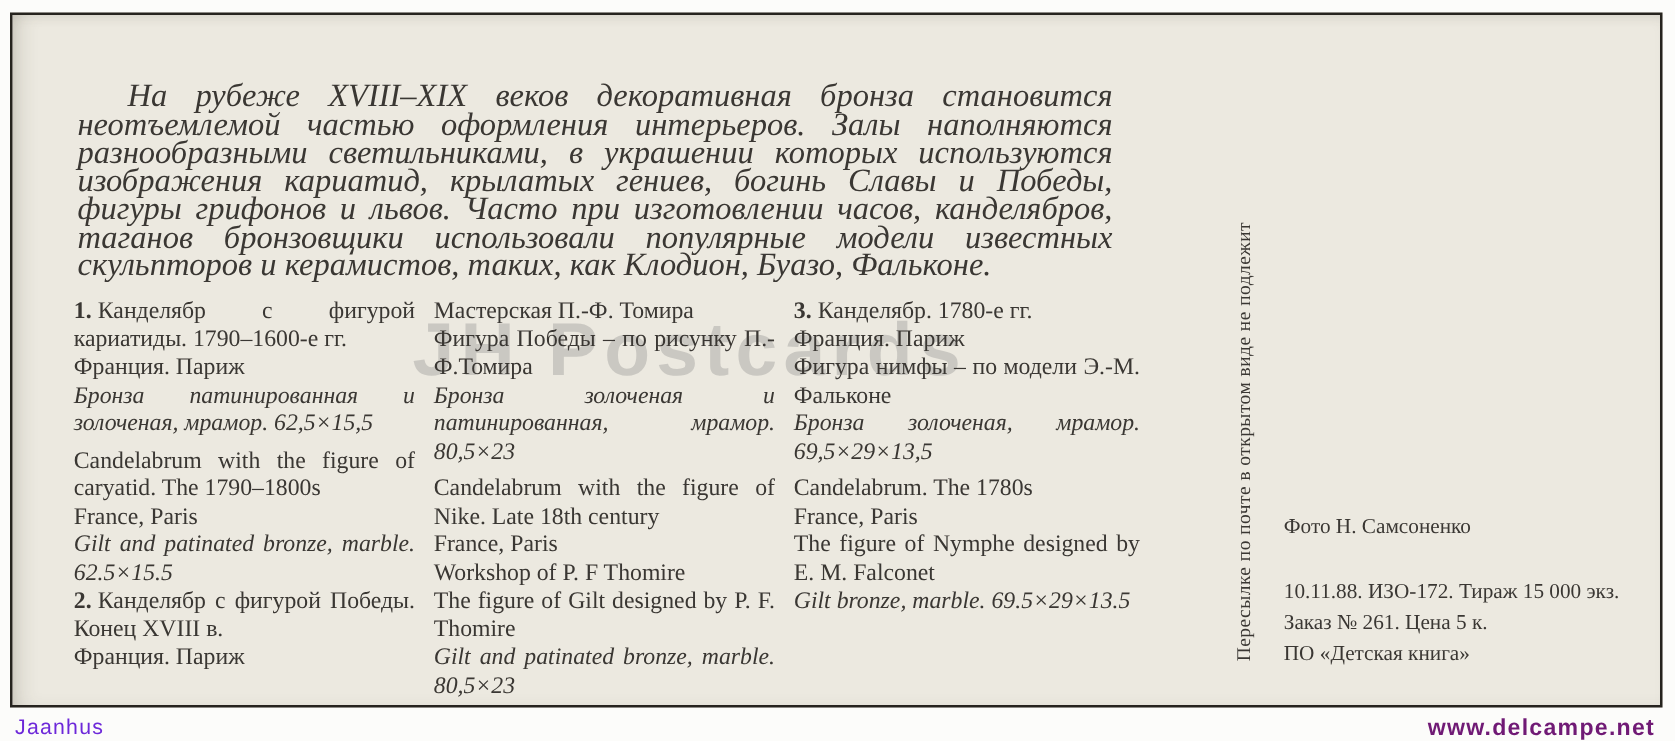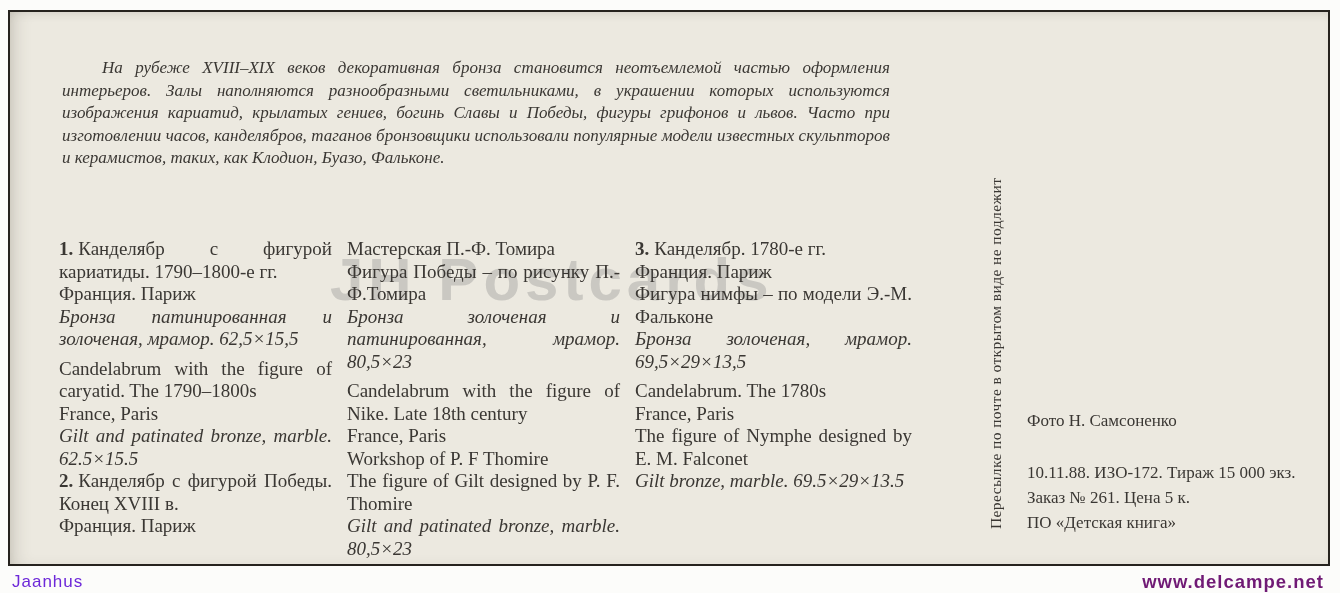--- a/index.html
+++ b/index.html
@@ -41,21 +41,21 @@
     white-space: nowrap;
     user-select: none;
     z-index: 1;
   }
   .intro {
     position: absolute;
     left: 52px;
     top: 28px;
     width: 828px;
     font-style: italic;
-    font-size: 17px;
+    font-size: 26px;
     line-height: 22.5px;
     text-align: justify;
     text-indent: 40px;
     z-index: 2;
   }
   .columns {
     position: absolute;
     left: 49px;
     top: 226px;
     display: grid;
@@ -120,21 +120,21 @@
 
   <div class="postcard">
 
     <div class="watermark">JH Postcards</div>
 
     <p class="intro">На рубеже XVIII–XIX веков декоративная бронза становится неотъемлемой частью оформления интерьеров. Залы наполняются разнообразными светильниками, в украшении которых используются изображения кариатид, крылатых гениев, богинь Славы и Победы, фигуры грифонов и львов. Часто при изготовлении часов, канделябров, таганов бронзовщики использовали популярные модели известных скульпторов и керамистов, таких, как Клодион, Буазо, Фальконе.</p>
 
     <div class="columns">
 
       <div class="col">
-        <p class="para"><b class="num">1.</b><span>Канделябр с фигурой кариатиды. 1790–1800-е гг.</span></p>
+        <p class="para"><b class="num">1.</b><span>Канделябр с фигурой кариатиды. 1790–1600-е гг.</span></p>
         <p class="para">Франция. Париж</p>
         <p class="para it">Бронза патинированная и золоченая, мрамор. 62,5×15,5</p>
         <p class="para gap">Candelabrum with the figure of caryatid. The 1790–1800s</p>
         <p class="para">France, Paris</p>
         <p class="para it">Gilt and patinated bronze, marble. 62.5×15.5</p>
         <p class="para gap2"><b class="num">2.</b><span>Канделябр с фигурой Победы. Конец XVIII в.</span></p>
         <p class="para">Франция. Париж</p>
       </div>
 
       <div class="col">

